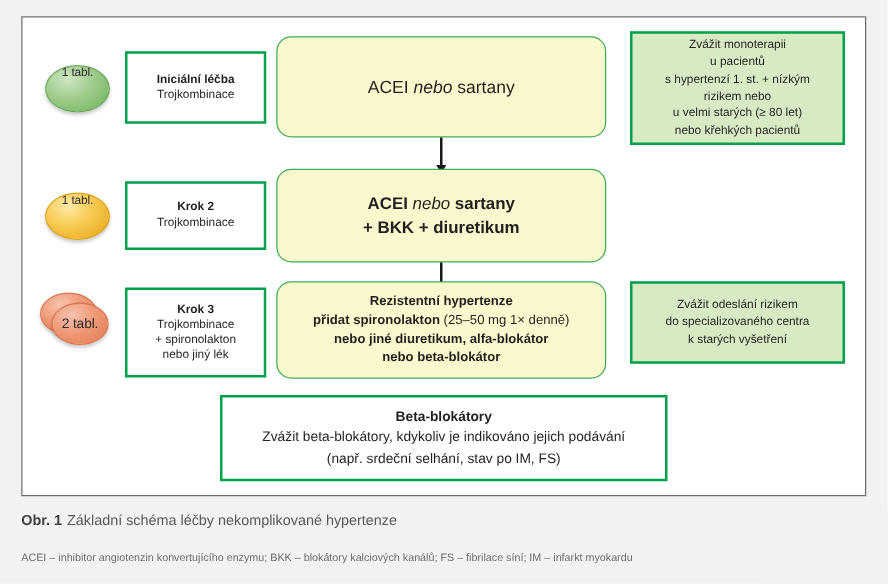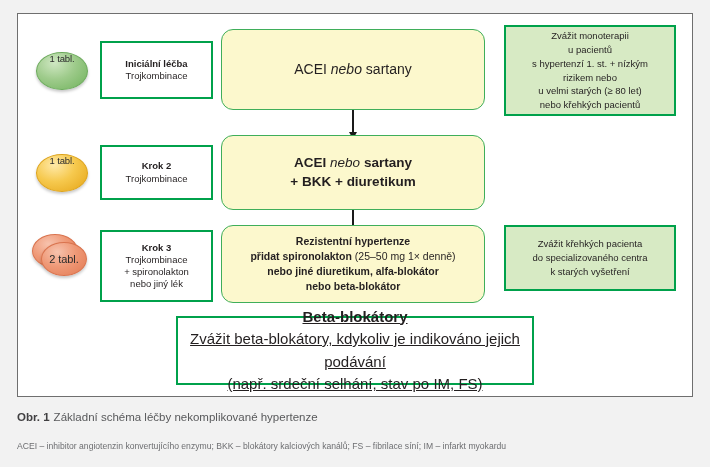--- a/index.html
+++ b/index.html
@@ -123,26 +123,25 @@
     line-height: 1.45;
     padding: 4px 6px;
   }
 
   
   .beta-box {
     border: 2px solid #00a14b;
     background: #ffffff;
     display: flex;
     align-items: center;
-    justify-content: flex-start;
-    text-align: center;
-    font-size: 15px;
+    justify-content: center;
+    text-align: center;
+    font-size: 11px;
     line-height: 1.5;
     padding: 4px 8px;
-    text-decoration: underline;
   }
   .beta-box .t-bold { font-weight: bold; }
 
   
   .arrow-line {
     position: absolute;
     width: 1.6px;
     background: #1a1a1a;
   }
   .arrow-head {
@@ -249,21 +248,21 @@
       <div>
         <div>Rezistentní hypertenze</div>
         <div><span>přidat spironolakton </span><span class="reg">(25–50 mg 1× denně)</span></div>
         <div>nebo jiné diuretikum, alfa-blokátor</div>
         <div>nebo beta-blokátor</div>
       </div>
     </div>
 
     <div class="abs note-box" style="left:486px; top:211px; width:172px; height:66px;">
       <div>
-        <div>Zvážit křehkých pacienta</div>
+        <div>Zvážit odeslání rizikem</div>
         <div>do specializovaného centra</div>
         <div>k starých vyšetření</div>
       </div>
     </div>
 
     <div class="abs beta-box" style="left:158px; top:302px; width:358px; height:69px;">
       <div>
         <div class="t-bold">Beta-blokátory</div>
         <div>Zvážit beta-blokátory, kdykoliv je indikováno jejich podávání</div>
         <div>(např. srdeční selhání, stav po IM, FS)</div>

